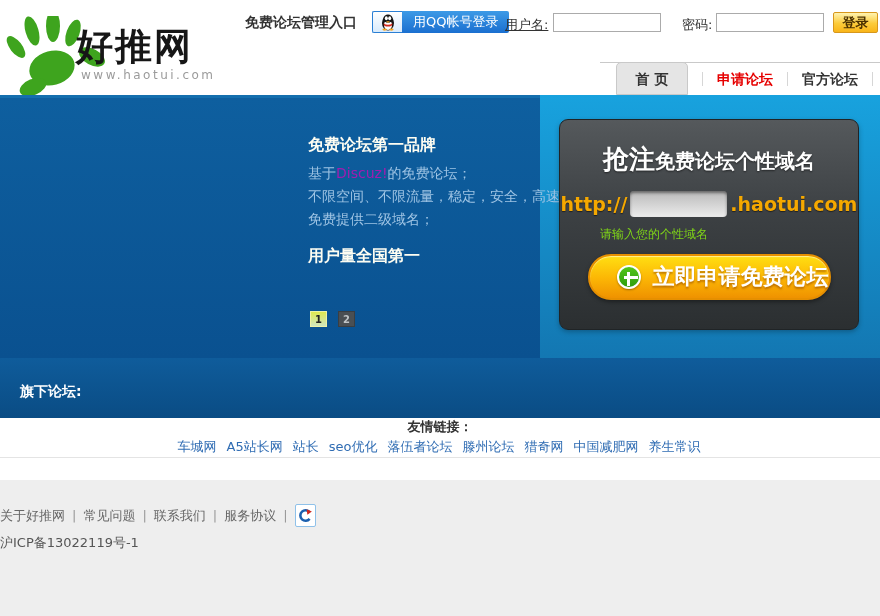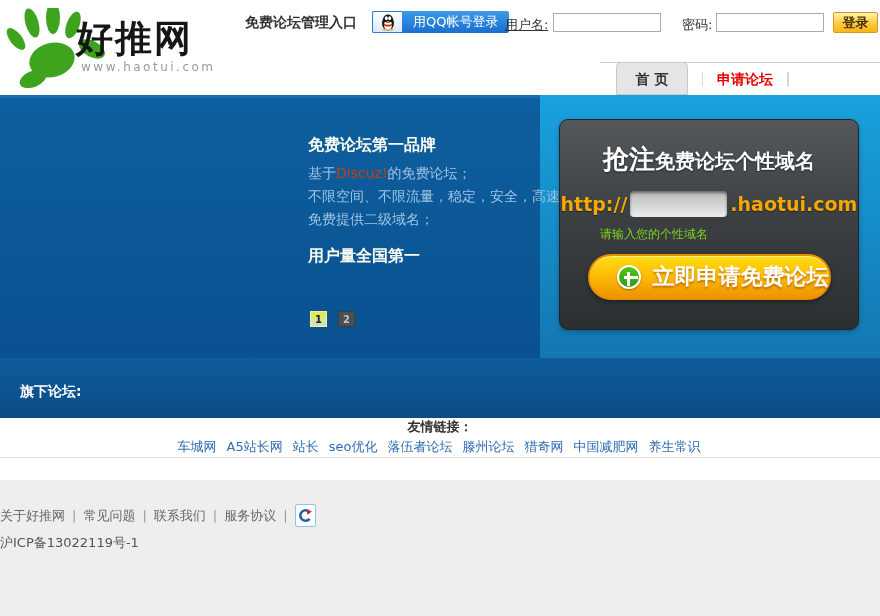--- a/index.html
+++ b/index.html
@@ -2,21 +2,21 @@
 <html><head>
 <meta charset="utf-8">
 <style>
   * { margin:0; padding:0; box-sizing:border-box; }
   html,body { background:#fff; }
   body { font-family:"DejaVu Sans","Liberation Sans",sans-serif; }
   .page { position:relative; width:880px; height:616px; margin:0 auto; background:#fff; overflow:hidden; }
 
   
   .header { position:relative; width:880px; height:95px; background:#fff; }
-  .logo { position:absolute; left:4px; top:8px; width:235px; height:80px; }
+  .logo { position:absolute; left:4px; top:16px; width:235px; height:80px; }
   .logo svg { position:absolute; left:0; top:0; }
   .logo-title { position:absolute; left:72px; top:6px; font-size:37px; font-weight:bold; color:#161616; letter-spacing:2px; white-space:nowrap; }
   .logo-url { position:absolute; left:77px; top:52px; font-size:12px; color:#9b9b9b; letter-spacing:2.5px; white-space:nowrap; }
   .manage-entry { position:absolute; left:245px; top:14px; font-size:14px; font-weight:bold; color:#333; white-space:nowrap; }
   .qq-login { position:absolute; left:372px; top:11px; height:20px; display:flex; cursor:pointer; }
   .qq-icon-box { width:30px; height:22px; background:linear-gradient(180deg,#ffffff,#d9ebfc); border:1px solid #2a7fd4; border-right:none; border-radius:2px 0 0 2px; display:flex; align-items:center; justify-content:center; }
   .qq-label { height:22px; line-height:22px; padding:0 11px; background:linear-gradient(180deg,#3d9ae6,#1a6fd0); color:#fff; font-size:13px; border-radius:0 2px 2px 0; white-space:nowrap; }
   .hd-label { position:absolute; top:16px; font-size:13px; color:#333; white-space:nowrap; }
   .hd-label.user { left:505px;text-decoration:underline; }
   .hd-label.pass { left:682px; }
@@ -36,21 +36,21 @@
   
   .banner { position:relative; width:880px; height:263px; }
   .banner-left { position:absolute; left:0; top:0; width:540px; height:263px;
       background:linear-gradient(180deg,#146fae 0,#146fae 3px,#0e5f9f 3px,#0a5190 100%); }
   .banner-right { position:absolute; left:540px; top:0; width:340px; height:263px;
       background:linear-gradient(180deg,#18a2de,#1377b2); }
   .slide-text { position:absolute; left:308px; top:40px; white-space:nowrap; }
   .slide-h { font-size:16px; font-weight:bold; color:#fdfdf2; margin-bottom:6px; }
   .slide-h.second { margin-top:15px; }
   .b-line { font-size:14px; color:#9fc4e4; line-height:23px; }
-  .b-line .hl { color:#c2410c; }
+  .b-line .hl { color:#a21caf; }
   .pager { position:absolute; left:310px; top:216px; display:flex; gap:11px; }
   .pg { width:17px; height:16px; font-size:10px; font-weight:bold; text-align:center; line-height:15px; cursor:pointer; }
   .pg.on { background:linear-gradient(180deg,#dfe94f,#cfe6c0); border:1px solid #eef2a6; color:#222; }
   .pg.off { background:#4a4f53; border:1px solid #3a3e42; color:#c0c4c6; }
 
   .promo { position:absolute; left:559px; top:24px; width:300px; height:211px; border-radius:9px;
       background:linear-gradient(180deg,#55595c,#3c4043 45%,#2b2f31); border:1px solid #202426;
       box-shadow:0 2px 5px rgba(0,0,0,.25); }
   .promo-title { margin-top:22px; text-align:center; color:#fff; text-shadow:0 1px 2px rgba(0,0,0,.55); white-space:nowrap; }
   .promo-title .strong { font-size:26px; font-weight:bold; }
@@ -140,20 +140,21 @@
     <input class="hd-input user" type="text" value="" style="">
     <span class="hd-label pass">密码:</span>
     <input class="hd-input pass" type="password" value="" style="">
     <div class="login-btn">登录</div>
 
     <div class="nav-tabs">
         <div class="tab active">首 页</div>
         <span class="tab-sep"></span>
         <div class="tab plain accent">申请论坛</div>
         <span class="tab-sep"></span>
+        <div class="tab plain">官方论坛</div>
         <span class="tab-sep"></span>
       </div>
   </div>
 
   <div class="banner">
     <div class="banner-left"></div>
     <div class="banner-right"></div>
 
     <div class="slide-text">
       <div class="slide-h">免费论坛第一品牌</div>

